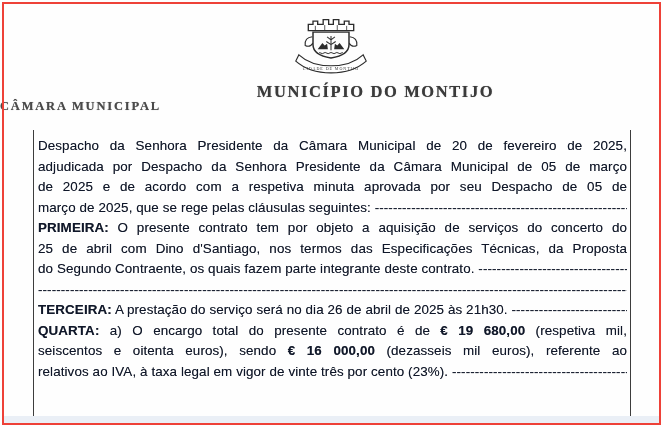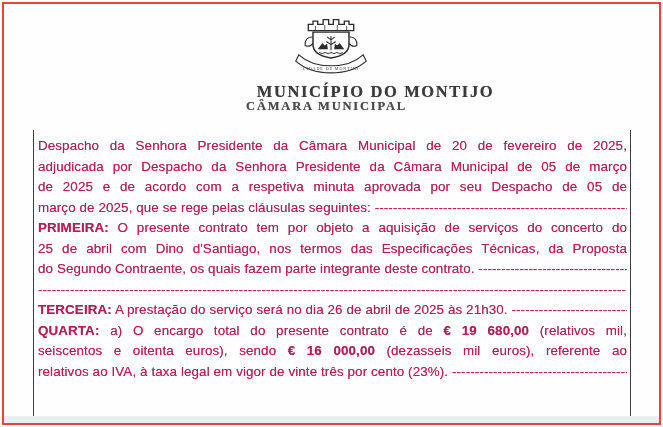--- a/index.html
+++ b/index.html
@@ -30,39 +30,39 @@
     font-family:"Liberation Serif", serif;
     font-weight:bold;
     font-size:16.5px;
     letter-spacing:1.6px;
     color:#3b3b3b;
     text-shadow:0 0 0.7px rgba(70,70,70,.75);
     padding-left:44px;
   }
   #subtitle{
     position:absolute;left:0;top:99px;width:653px;
-    text-align:center;
+    text-align:left;
     font-family:"Liberation Serif", serif;
     font-weight:bold;
     font-size:12.5px;
     letter-spacing:1.8px;
     color:#4a4a4a;
     text-shadow:0 0 0.7px rgba(80,80,80,.7);
   }
   
   #contract-body{
     position:absolute;
     left:33px;top:130px;
     width:598px;bottom:4px;
     box-sizing:border-box;
     border-left:1.5px solid #3d3d3d;
     border-right:1.5px solid #3d3d3d;
     padding:6px 3px 16px 4px;
     overflow:hidden;
-    color:#be185d;
+    color:#0f172a;
     text-shadow:0 0 0.5px rgba(45,45,45,.55);
   }
   .line{
     height:20.55px;
     line-height:20.55px;
     font-size:13.4px;
     letter-spacing:0.1px;
     white-space:pre;
     overflow:hidden;
   }
@@ -125,20 +125,20 @@
   <div id="contract-body">
       <div class="line justify"><span>Despacho da Senhora Presidente da Câmara Municipal de 20 de fevereiro de 2025,</span></div>
       <div class="line justify"><span>adjudicada por Despacho da Senhora Presidente da Câmara Municipal de 05 de março</span></div>
       <div class="line justify"><span>de 2025 e de acordo com a respetiva minuta aprovada por seu Despacho de 05 de</span></div>
       <div class="line fill"><span>março de 2025, que se rege pelas cláusulas seguintes: </span><span class="fill">--------------------------------------------------------------------------------------------------------------------------------------------------------</span></div>
       <div class="line justify"><span class="b">PRIMEIRA:</span><span> O presente contrato tem por objeto a aquisição de serviços do concerto do</span></div>
       <div class="line justify"><span>25 de abril com Dino d'Santiago, nos termos das Especificações Técnicas, da Proposta</span></div>
       <div class="line fill"><span>do Segundo Contraente, os quais fazem parte integrante deste contrato. </span><span class="fill">--------------------------------------------------------------------------------------------------------------------------------------------------------</span></div>
       <div class="line fill"><span class="fill">--------------------------------------------------------------------------------------------------------------------------------------------------------</span></div>
       <div class="line fill"><span class="b">TERCEIRA:</span><span> A prestação do serviço será no dia 26 de abril de 2025 às 21h30. </span><span class="fill">--------------------------------------------------------------------------------------------------------------------------------------------------------</span></div>
-      <div class="line justify"><span class="b">QUARTA:</span><span> a) O encargo total do presente contrato é de </span><span class="b">€ 19 680,00</span><span> (relativos mil,</span></div>
+      <div class="line justify"><span class="b">QUARTA:</span><span> a) O encargo total do presente contrato é de </span><span class="b">€ 19 680,00</span><span> (respetiva mil,</span></div>
       <div class="line justify"><span>seiscentos e oitenta euros), sendo </span><span class="b">€ 16 000,00</span><span> (dezasseis mil euros), referente ao</span></div>
       <div class="line fill"><span>relativos ao IVA, à taxa legal em vigor de vinte três por cento (23%). </span><span class="fill">--------------------------------------------------------------------------------------------------------------------------------------------------------</span></div>
     </div>
 
   <div id="bottom-band"></div>
 
 </div>
 
 </body></html>

